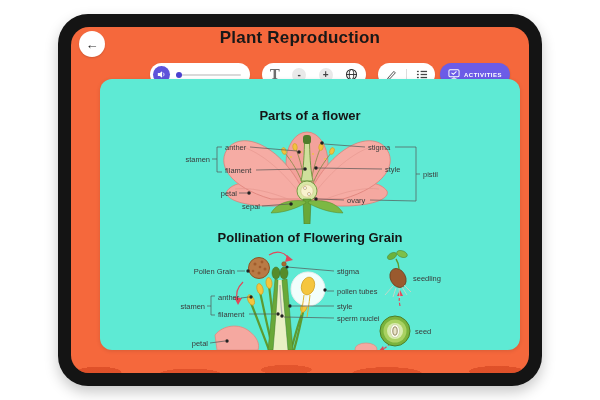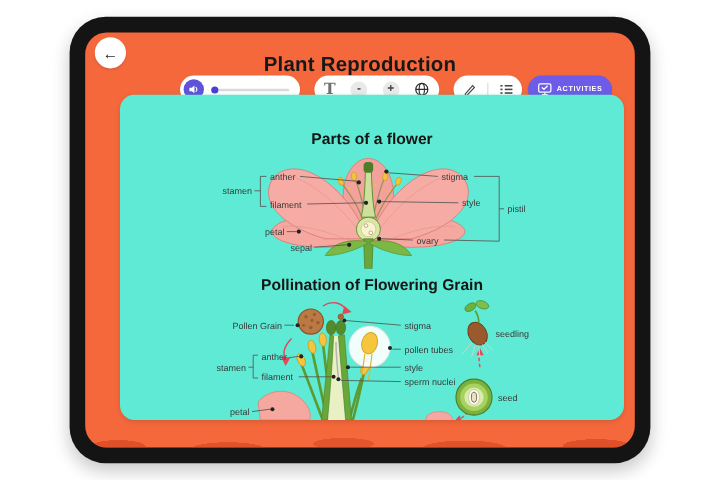--- a/index.html
+++ b/index.html
@@ -15,21 +15,21 @@
       radial-gradient(ellipse 38px 9px at 6% 95%,  rgba(205,61,26,.55) 60%, transparent 61%),
       radial-gradient(ellipse 52px 10px at 26% 110%, rgba(205,61,26,.5) 60%, transparent 61%),
       radial-gradient(ellipse 42px 8px at 47% 80%,  rgba(205,61,26,.45) 60%, transparent 61%),
       radial-gradient(ellipse 58px 11px at 69% 105%, rgba(205,61,26,.5) 60%, transparent 61%),
       radial-gradient(ellipse 46px 9px at 93% 90%,  rgba(205,61,26,.55) 60%, transparent 61%);}
   
   .back-btn{position:absolute;left:8px;top:4px;width:26px;height:26px;border-radius:50%;
             background:#ffffff;display:flex;align-items:center;justify-content:center;
             box-shadow:0 1px 2px rgba(0,0,0,.15);cursor:pointer;}
   .back-btn span{font-size:13px;font-weight:bold;color:#2b2b2b;line-height:1;}
-  .app-title{position:absolute;top:17px;left:40px;right:40px;text-align:center;
+  .app-title{position:absolute;top:1px;left:40px;right:40px;text-align:center;
              font-size:17px;font-weight:800;color:#181818;letter-spacing:.2px;}
   
   .toolbar{position:absolute;left:79px;top:36px;height:23px;display:flex;align-items:center;gap:12px;}
   .pill{height:23px;background:#ffffff;border-radius:12px;display:flex;align-items:center;
         box-shadow:0 1px 2px rgba(0,0,0,.1);}
   .pill-audio{width:88px;padding:0 9px 0 3px;gap:6px;}
   .speaker-btn{width:17px;height:17px;border-radius:50%;background:#5e54da;display:flex;
                align-items:center;justify-content:center;flex:0 0 auto;cursor:pointer;}
   .slider{position:relative;flex:1;height:2px;background:#d9d9d9;border-radius:1px;cursor:pointer;}
   .slider-thumb{position:absolute;left:0;top:-2px;width:6px;height:6px;border-radius:50%;background:#4a40cf;}

